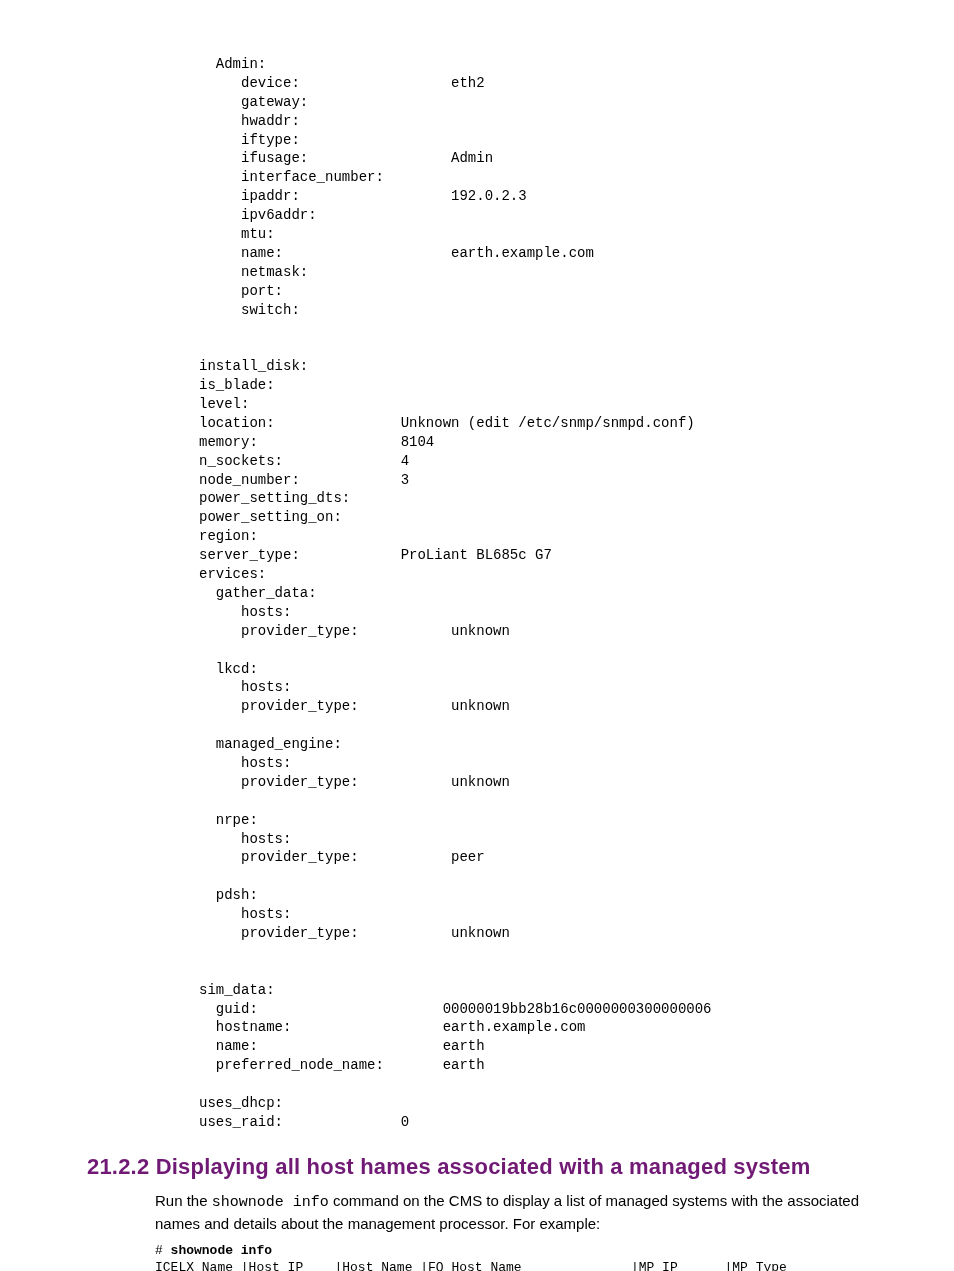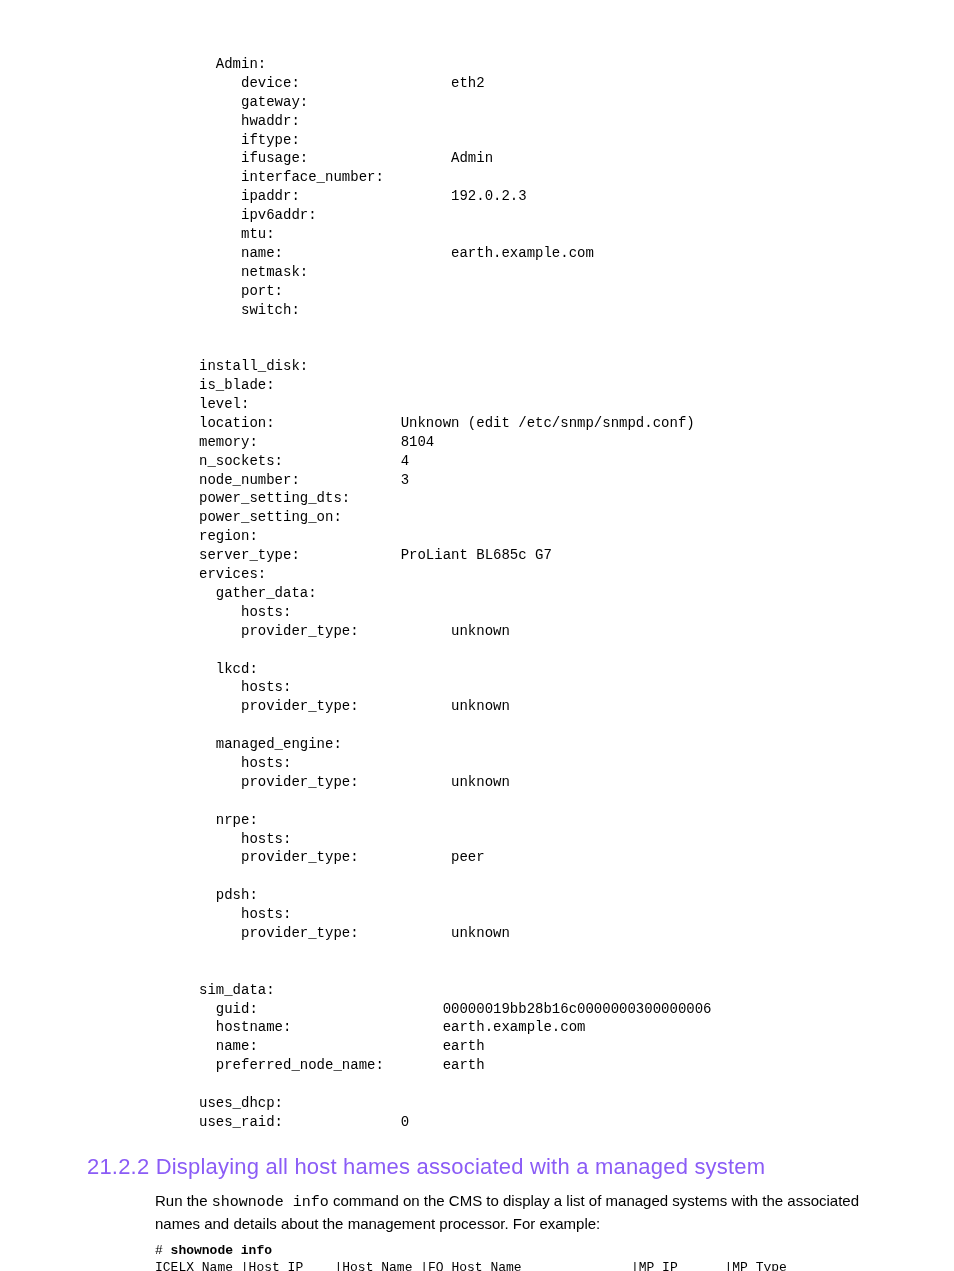--- a/index.html
+++ b/index.html
@@ -17,23 +17,23 @@
   .mono-block {
     font-family: "Courier New", Courier, monospace;
     font-size: 14px;
     line-height: 1.35;
     white-space: pre;
     margin-bottom: 22px;
     margin-left: 44px;
   }
   h2.section-heading {
     font-family: Arial, Helvetica, sans-serif;
-    font-weight: 400;
+    font-weight: 700;
     font-size: 22px;
-    color: #8b5cf6;
+    color: #701a75;
     margin: 14px 0 10px 0;
     margin-left: -68px;
     letter-spacing: 0.2px;
   }
   .body-text {
     font-size: 15px;
     line-height: 1.4;
     margin: 4px 0 8px 0;
   }
   .code-inline {

